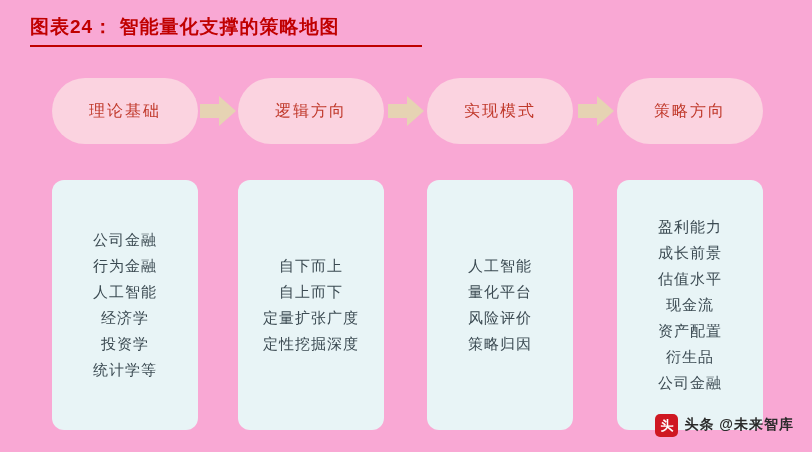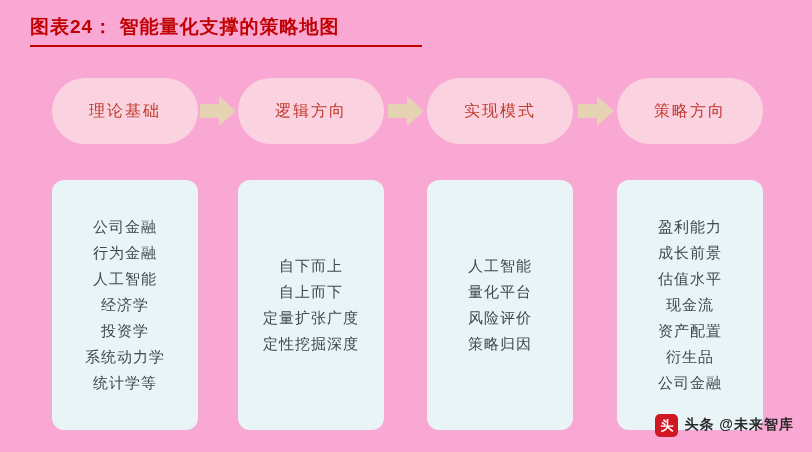--- a/index.html
+++ b/index.html
@@ -154,21 +154,20 @@
   <div class="col col-1">
     <div class="head-pill">
       <span class="label">理论基础</span>
     </div>
     <div class="body-box">
       <div class="item">公司金融</div>
       <div class="item">行为金融</div>
       <div class="item">人工智能</div>
       <div class="item">经济学</div>
       <div class="item">投资学</div>
-      <div class="item">系统动力学</div>
       <div class="item">统计学等</div>
     </div>
   </div>
 
   <div class="arrow arrow-1">
     <svg width="36" height="32" viewBox="0 0 36 32">
       <polygon points="0,9 19,9 19,1 36,16 19,31 19,23 0,23" fill="#e6d3b3"></polygon>
     </svg>
   </div>
 

